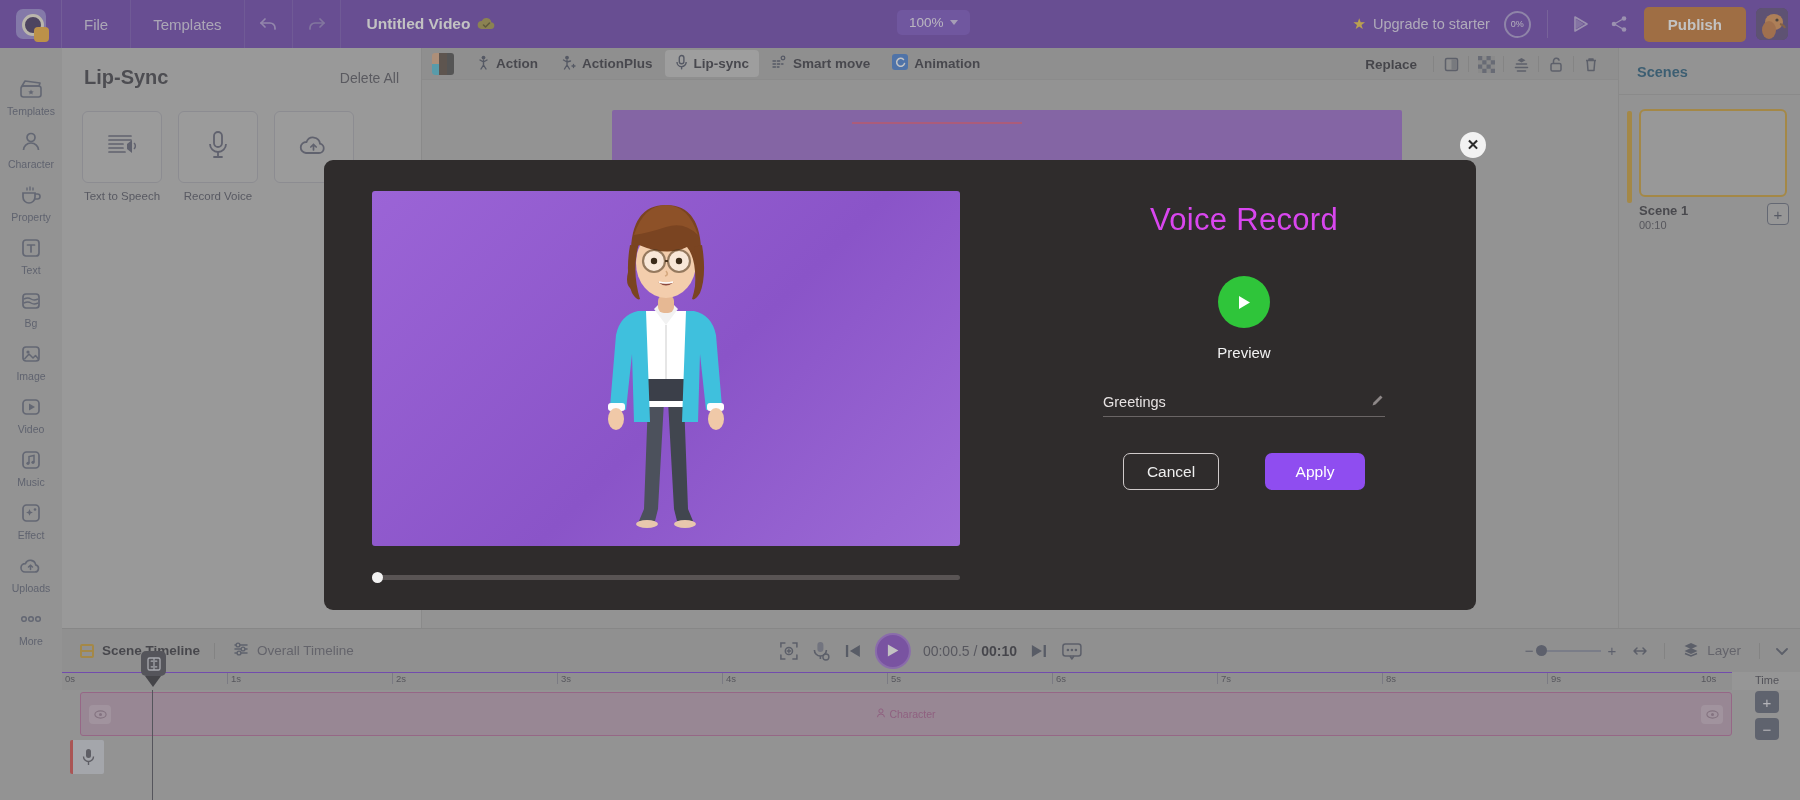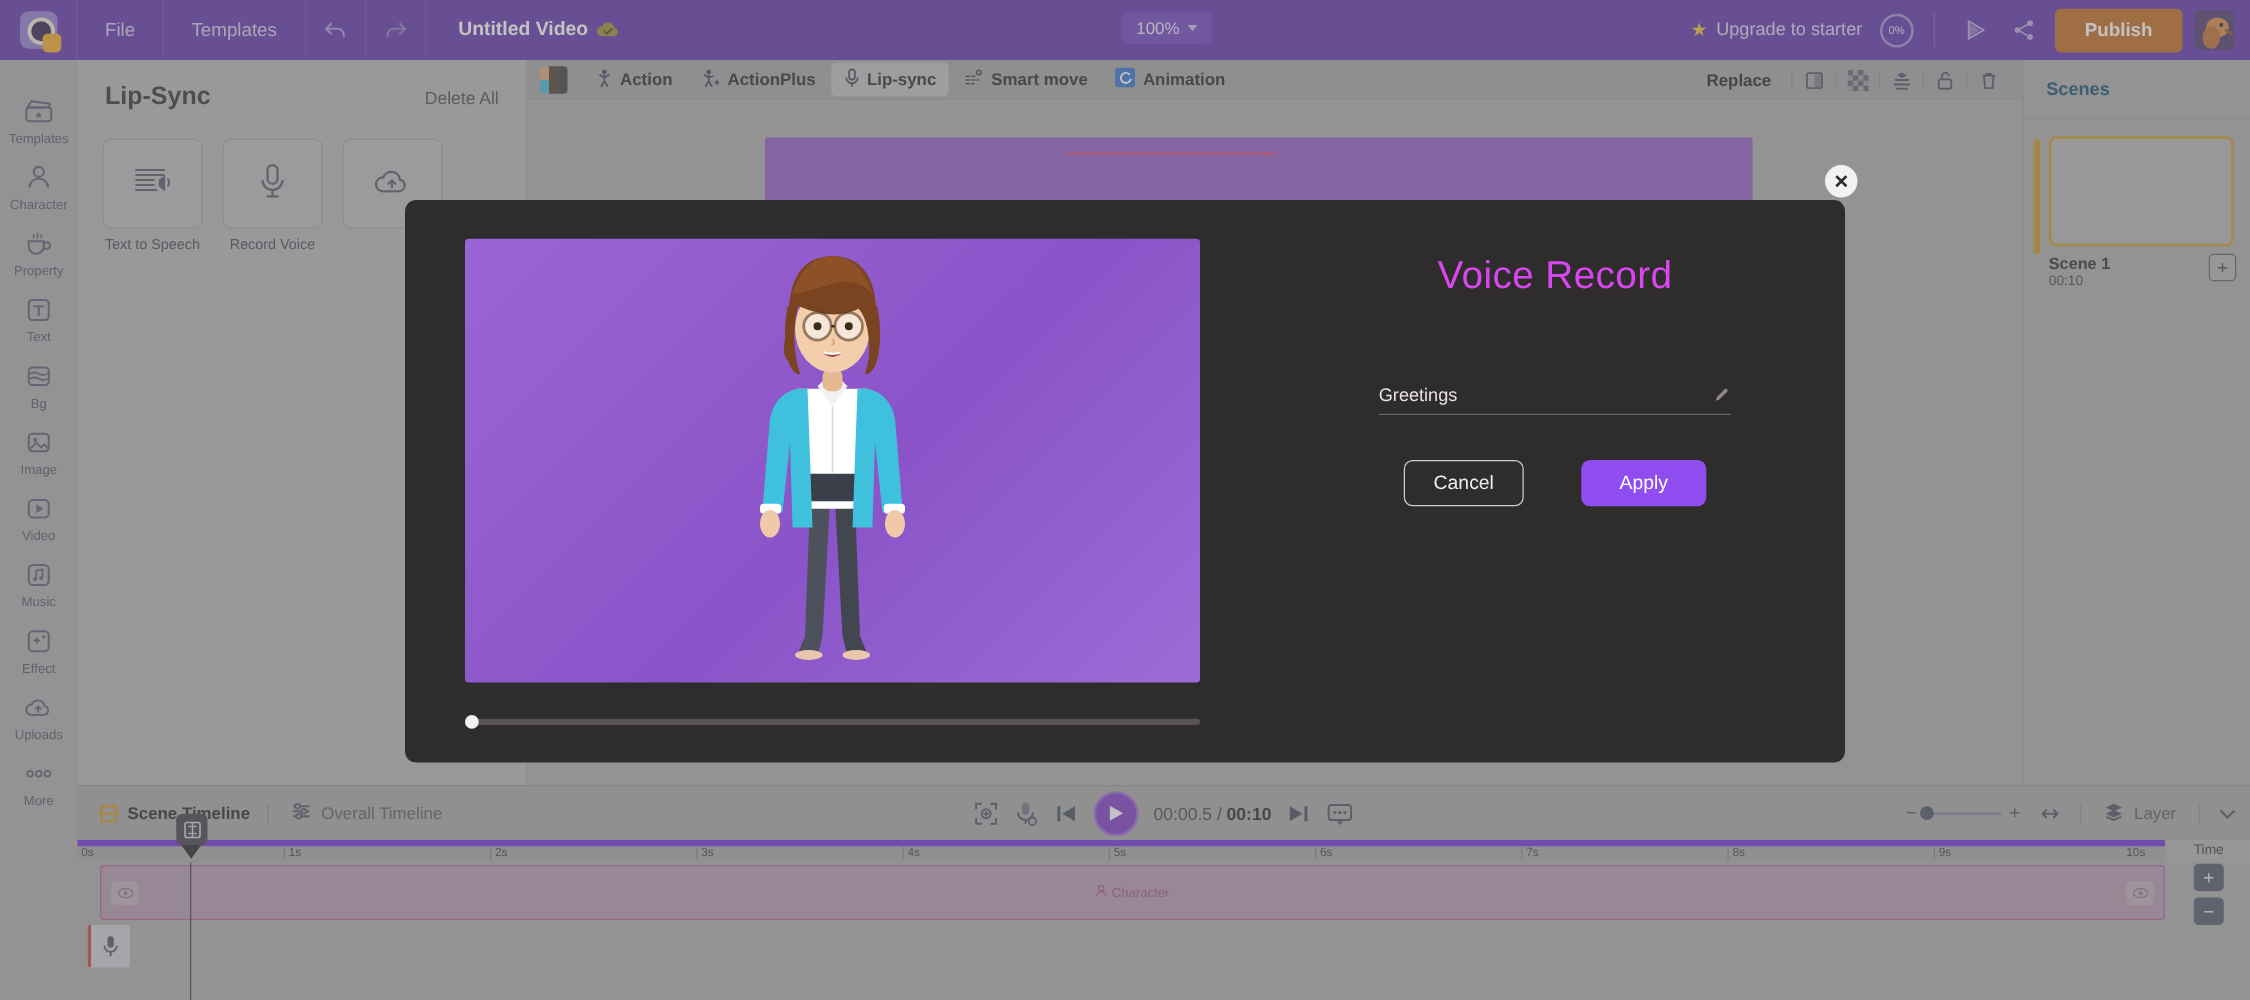--- a/index.html
+++ b/index.html
@@ -182,21 +182,21 @@
   }
   .time-txt { font-size: 14px; color: #3c3c49; white-space: nowrap; }
   .time-txt b { color: #1d1d27; }
   .tl-right { position: absolute; right: 10px; display: flex; align-items: center; gap: 14px; }
   .zoom-slider { display: flex; align-items: center; gap: 6px; }
   .zs-track { width: 62px; height: 2px; background: #7d8296; position: relative; }
   .zs-knob { width: 11px; height: 11px; border-radius: 50%; background: #474d63; position: absolute; left: -3px; top: -4.5px; }
 
   .ruler {
     position: absolute; left: 62px; top: 672px; width: 1670px; height: 18px;
-    background: #a4a4a4; border-top: 5px solid #6d28d9;
+    background: #a4a4a4; border-top: 1px solid #6d28d9;
   }
   .tick { position: absolute; top: 0; font-size: 9.5px; color: #3a3a46; padding-left: 3px; border-left: 1px solid #7e7e8c; height: 11px; line-height: 11px; }
   .tick.notick { border-left: none; }
   .tick.right-al { border-left: none; }
 
   .track-area { position: absolute; left: 62px; top: 690px; width: 1738px; height: 110px; background: #a9a9a9; }
   .clip {
     position: absolute; left: 18px; top: 2px; width: 1652px; height: 44px;
     background: #b294ac; border: 1.5px solid #b05a93; border-radius: 3px;
   }
@@ -820,20 +820,28 @@
       </svg>
     </div>
     <div class="seek">
       <div class="seek-track"></div>
       <div class="seek-knob"></div>
     </div>
 
     <div class="modal-right">
       <div class="modal-title">Voice Record</div>
       <div class="actions">
+        <div class="action">
+          <div class="circle-btn c-green">
+            <svg width="18" height="19" viewBox="0 0 18 19">
+                <path d="M4 3 L15 9.5 L4 16 Z" fill="#ffffff"></path>
+              </svg>
+          </div>
+          <div class="action-lbl">Preview</div>
+        </div>
       </div>
       <div class="name-field">
         <span class="name-val">Greetings</span>
         <span class="pencil">
           <svg width="15" height="15" viewBox="0 0 15 15">
               <path d="M2.5 12.5 l1 -3 l7-7 l2 2 l-7 7 z" fill="#8e8888"></path>
             </svg>
         </span>
       </div>
       <div class="btn-row">

